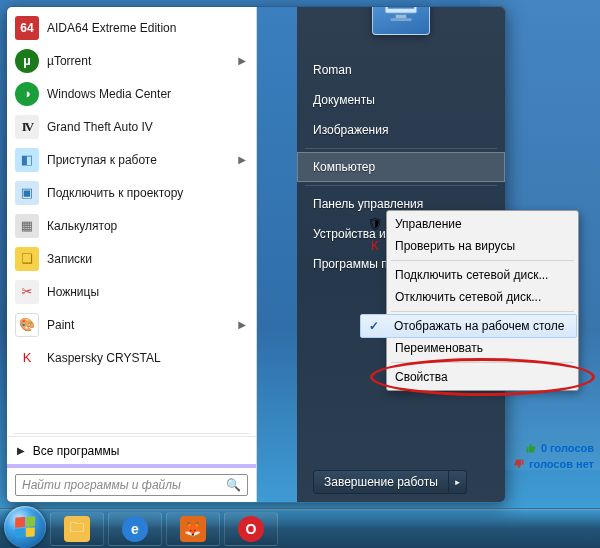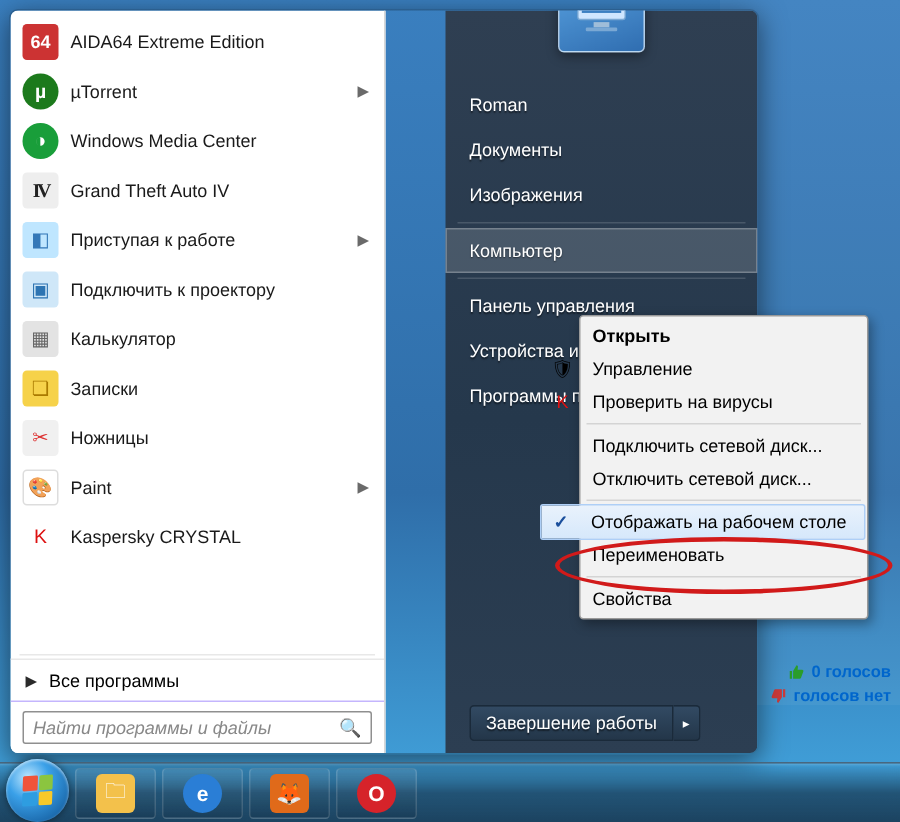--- a/index.html
+++ b/index.html
@@ -54,21 +54,21 @@
   }
   .prog-label { flex: 1; font-size: 12px; }
   .chev { color: #6a6a6a; font-size: 10px; margin-left: auto; }
   .divider { height: 1px; background: #e8e8e8; margin: 2px 6px; }
   .all-programs {
     display: flex; align-items: center; gap: 8px;
     height: 28px; padding: 0 10px; border-top: 1px solid #e8e8e8;
     background: #fff;
   }
   .all-programs .tri { color: #2a2a2a; font-size: 10px; }
-  .search-wrap { padding: 6px 8px; background: #fff; border-top: 1px solid #c4b5fd; }
+  .search-wrap { padding: 6px 8px; background: #fff; border-top: 4px solid #c4b5fd; }
   .search-box {
     display: flex; align-items: center;
     width: 100%; height: 22px;
     border: 1px solid #8f8f8f; border-radius: 2px;
     background: #fff;
     padding: 0 6px;
     color: #888; font-style: italic;
   }
   .search-box .mag { margin-left: auto; color: #5b7aa8; font-style: normal; }
 
@@ -309,23 +309,20 @@
       <div class="shutdown-btn">
         <span>Завершение работы</span>
       </div>
       <div class="shutdown-arrow">▸</div>
     </div>
   </div>
 </div>
 
 <div class="context-menu" id="cmenu">
     <div class="cm-item">
-      <span class="cm-bold">Открыть</span>
-    </div>
-    <div class="cm-item">
       <span class="cm-ico">🛡</span>
       <span>Управление</span>
     </div>
     <div class="cm-item">
       <span class="cm-ico" style="color: rgb(221, 17, 17);">K</span>
       <span>Проверить на вирусы</span>
     </div>
     <div class="cm-sep"></div>
     <div class="cm-item">
       <span>Подключить сетевой диск...</span>

